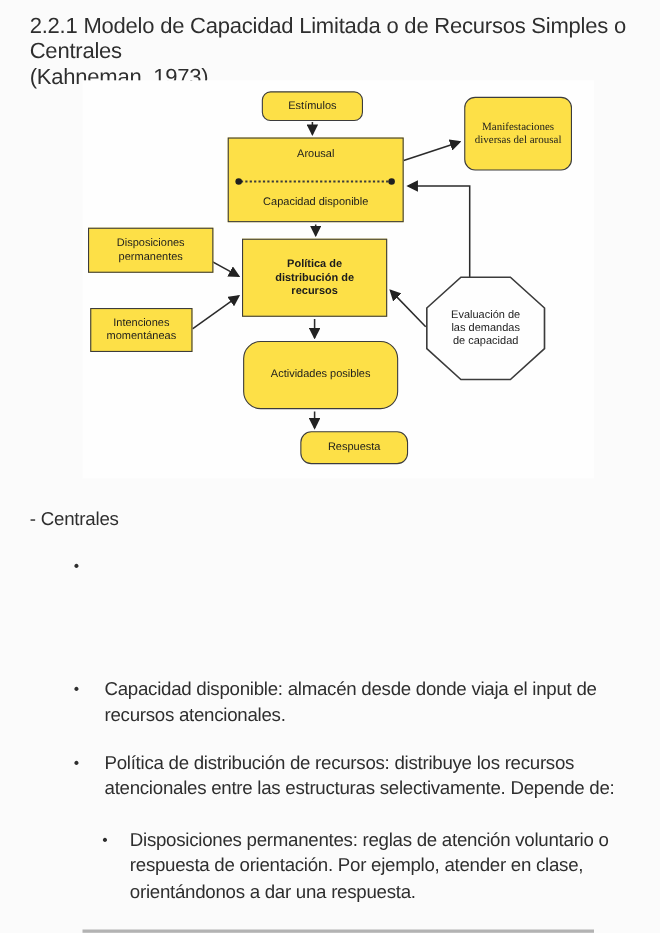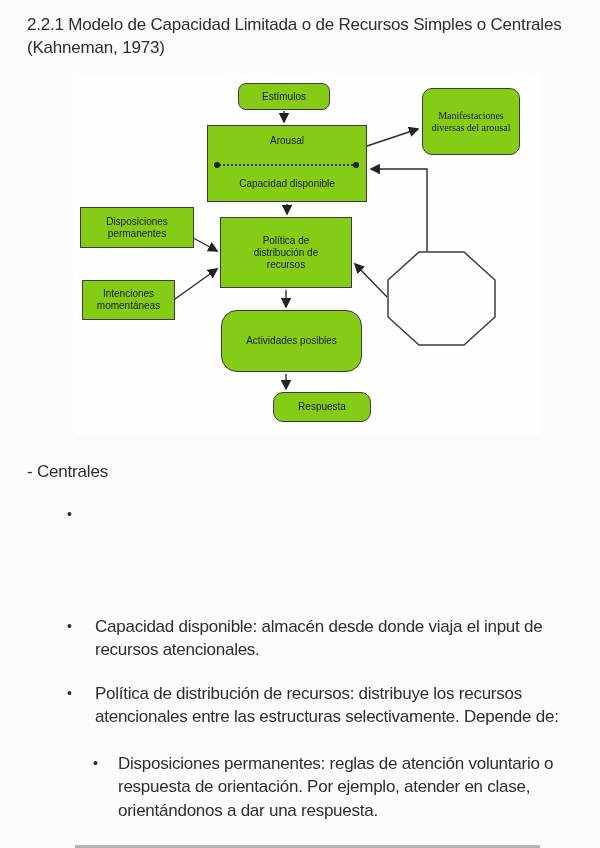--- a/index.html
+++ b/index.html
@@ -8,21 +8,21 @@
     background:#fbfbfb;
     font-family:"Liberation Sans", sans-serif;
     color:#2e2e2e;
     position:relative;
     overflow:hidden;
   }
 
   
   .title {
     position:absolute; top:13px; left:27px; right:22px;
-    font-size:17px; line-height:23px; letter-spacing:-0.2px;
+    font-size:20px; line-height:23px; letter-spacing:-0.2px;
   }
   .section-heading {
     position:absolute; top:460px; left:27px;
     font-size:17px; line-height:23px; letter-spacing:-0.2px;
   }
   .bullet {
     position:absolute; left:27px;
     display:flex; align-items:flex-start;
     font-size:17px; line-height:23.4px; letter-spacing:-0.25px;
   }
@@ -34,32 +34,32 @@
 
   
   .figure {
     position:absolute; left:75px; top:73px;
     width:465px; height:362px;
     background:#fefefe;
   }
   .figure svg.wires { position:absolute; left:0; top:0; }
   .node {
     position:absolute; box-sizing:border-box;
-    border:1.5px solid #3c3c3c; background:#84cc16;
+    border:1.5px solid #3c3c3c; background:#fde047;
     display:flex; align-items:center; justify-content:center;
     text-align:center; font-size:10px; line-height:1.2; color:#1c1c1c;
     letter-spacing:0;
   }
 
   .n-estimulos      { left:163px; top:10px;  width:92px;  height:27px; border-radius:8px; }
   .n-arousal        { left:132px; top:52px;  width:160px; height:77px; }
   .n-manifestaciones{ left:347px; top:15px;  width:98px;  height:67px; border-radius:10px; }
   .n-disposiciones  { left:5px;   top:134px; width:114px;  height:41px; }
   .n-intenciones    { left:7px;   top:207px; width:93px;  height:40px; }
-  .n-politica       { left:145px; top:144px; width:132px; height:71px; }
+  .n-politica       { left:145px; top:144px; width:132px; height:71px;font-weight:bold; }
   .n-actividades    { left:146px; top:237px; width:141px; height:62px;border-radius:16px; }
   .n-respuesta      { left:162px; top:319px; width:98px;  height:30px; border-radius:10px;margin-left:36px; }
   .n-evaluacion-text{
     position:absolute; left:313px; top:179px; width:107px; height:93px;
     display:flex; align-items:center; justify-content:center; text-align:center;
     font-size:10px; line-height:1.2; color:#1c1c1c; background:transparent; border:none;
   }
 
   .lbl-manif  { max-width:84px;font-family:Liberation Serif, serif; }
   .lbl-dispo  { max-width:78px; }
@@ -134,20 +134,23 @@
   </div>
 
   <div class="node n-intenciones">
     <span class="lbl-inten">Intenciones momentáneas</span>
   </div>
 
   <div class="node n-politica">
     <span class="lbl-poli">Política de distribución de recursos</span>
   </div>
 
+  <div class="n-evaluacion-text">
+    <span class="lbl-eval">Evaluación de las demandas de capacidad</span>
+  </div>
 
   <div class="node n-actividades">
     <span>Actividades posibles</span>
   </div>
 
   <div class="node n-respuesta">
     <span>Respuesta</span>
   </div>
 </div>
 

